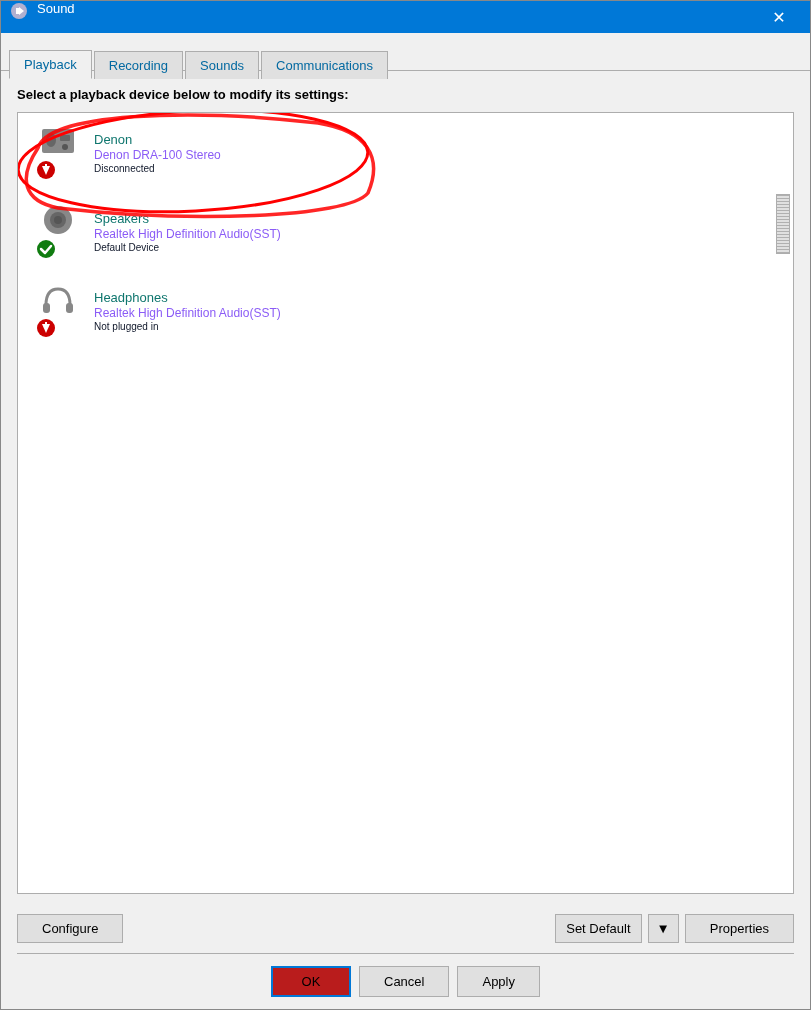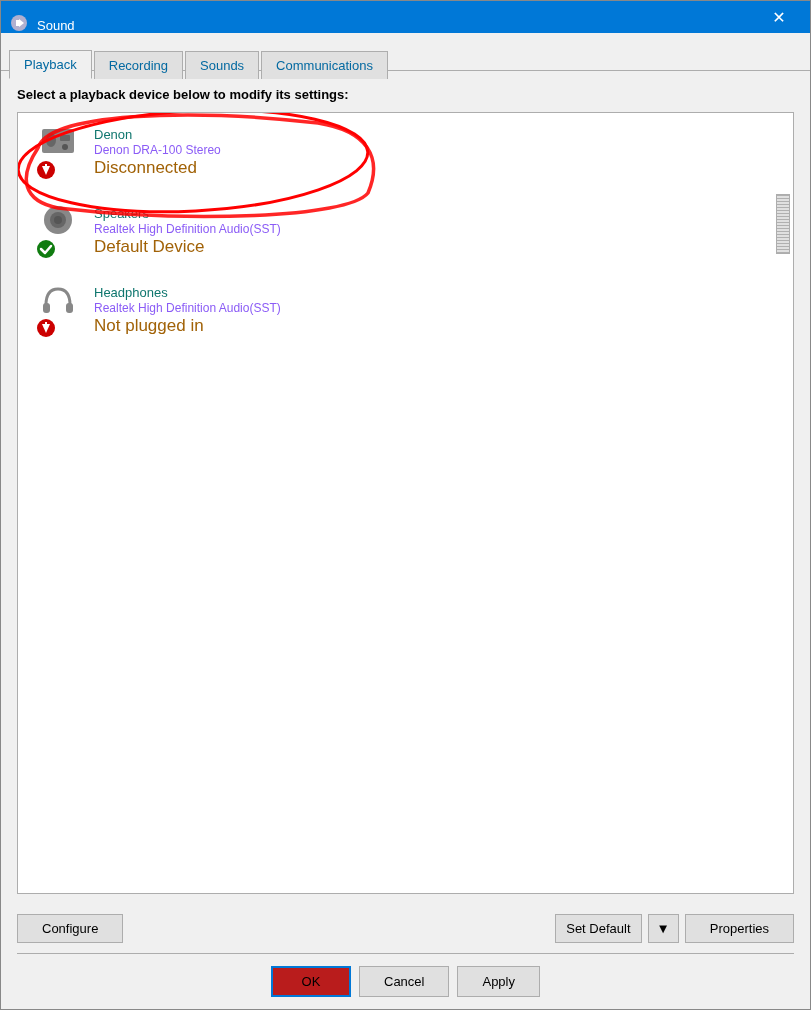--- a/index.html
+++ b/index.html
@@ -18,21 +18,21 @@
       height: 1010px;
       background: #f0f0f0;
       border: 1px solid #888;
       display: flex;
       flex-direction: column;
     }
     .title-bar {
       background: #0078d7;
       color: white;
       display: flex;
-      align-items: flex-end;
+      align-items: flex-start;
       padding: 0 8px;
       height: 32px;
       flex-shrink: 0;
     }
     .title-bar-icon {
       width: 20px;
       height: 20px;
       margin-right: 8px;
       display: flex;
       align-items: center;
@@ -123,22 +123,22 @@
       font-weight: 400;
       font-size: 13px;
       color: #0f766e;
     }
     .device-desc {
       color: #8b5cf6;
       font-size: 12px;
       margin-top: 1px;
     }
     .device-status {
-      color: #a16207;
-      font-size: 17px;
+      color: #0f172a;
+      font-size: 10px;
       margin-top: 1px;
     }
     .button-row {
       padding: 10px 16px;
       display: flex;
       align-items: center;
       gap: 6px;
       flex-shrink: 0;
       background: #f0f0f0;
     }

